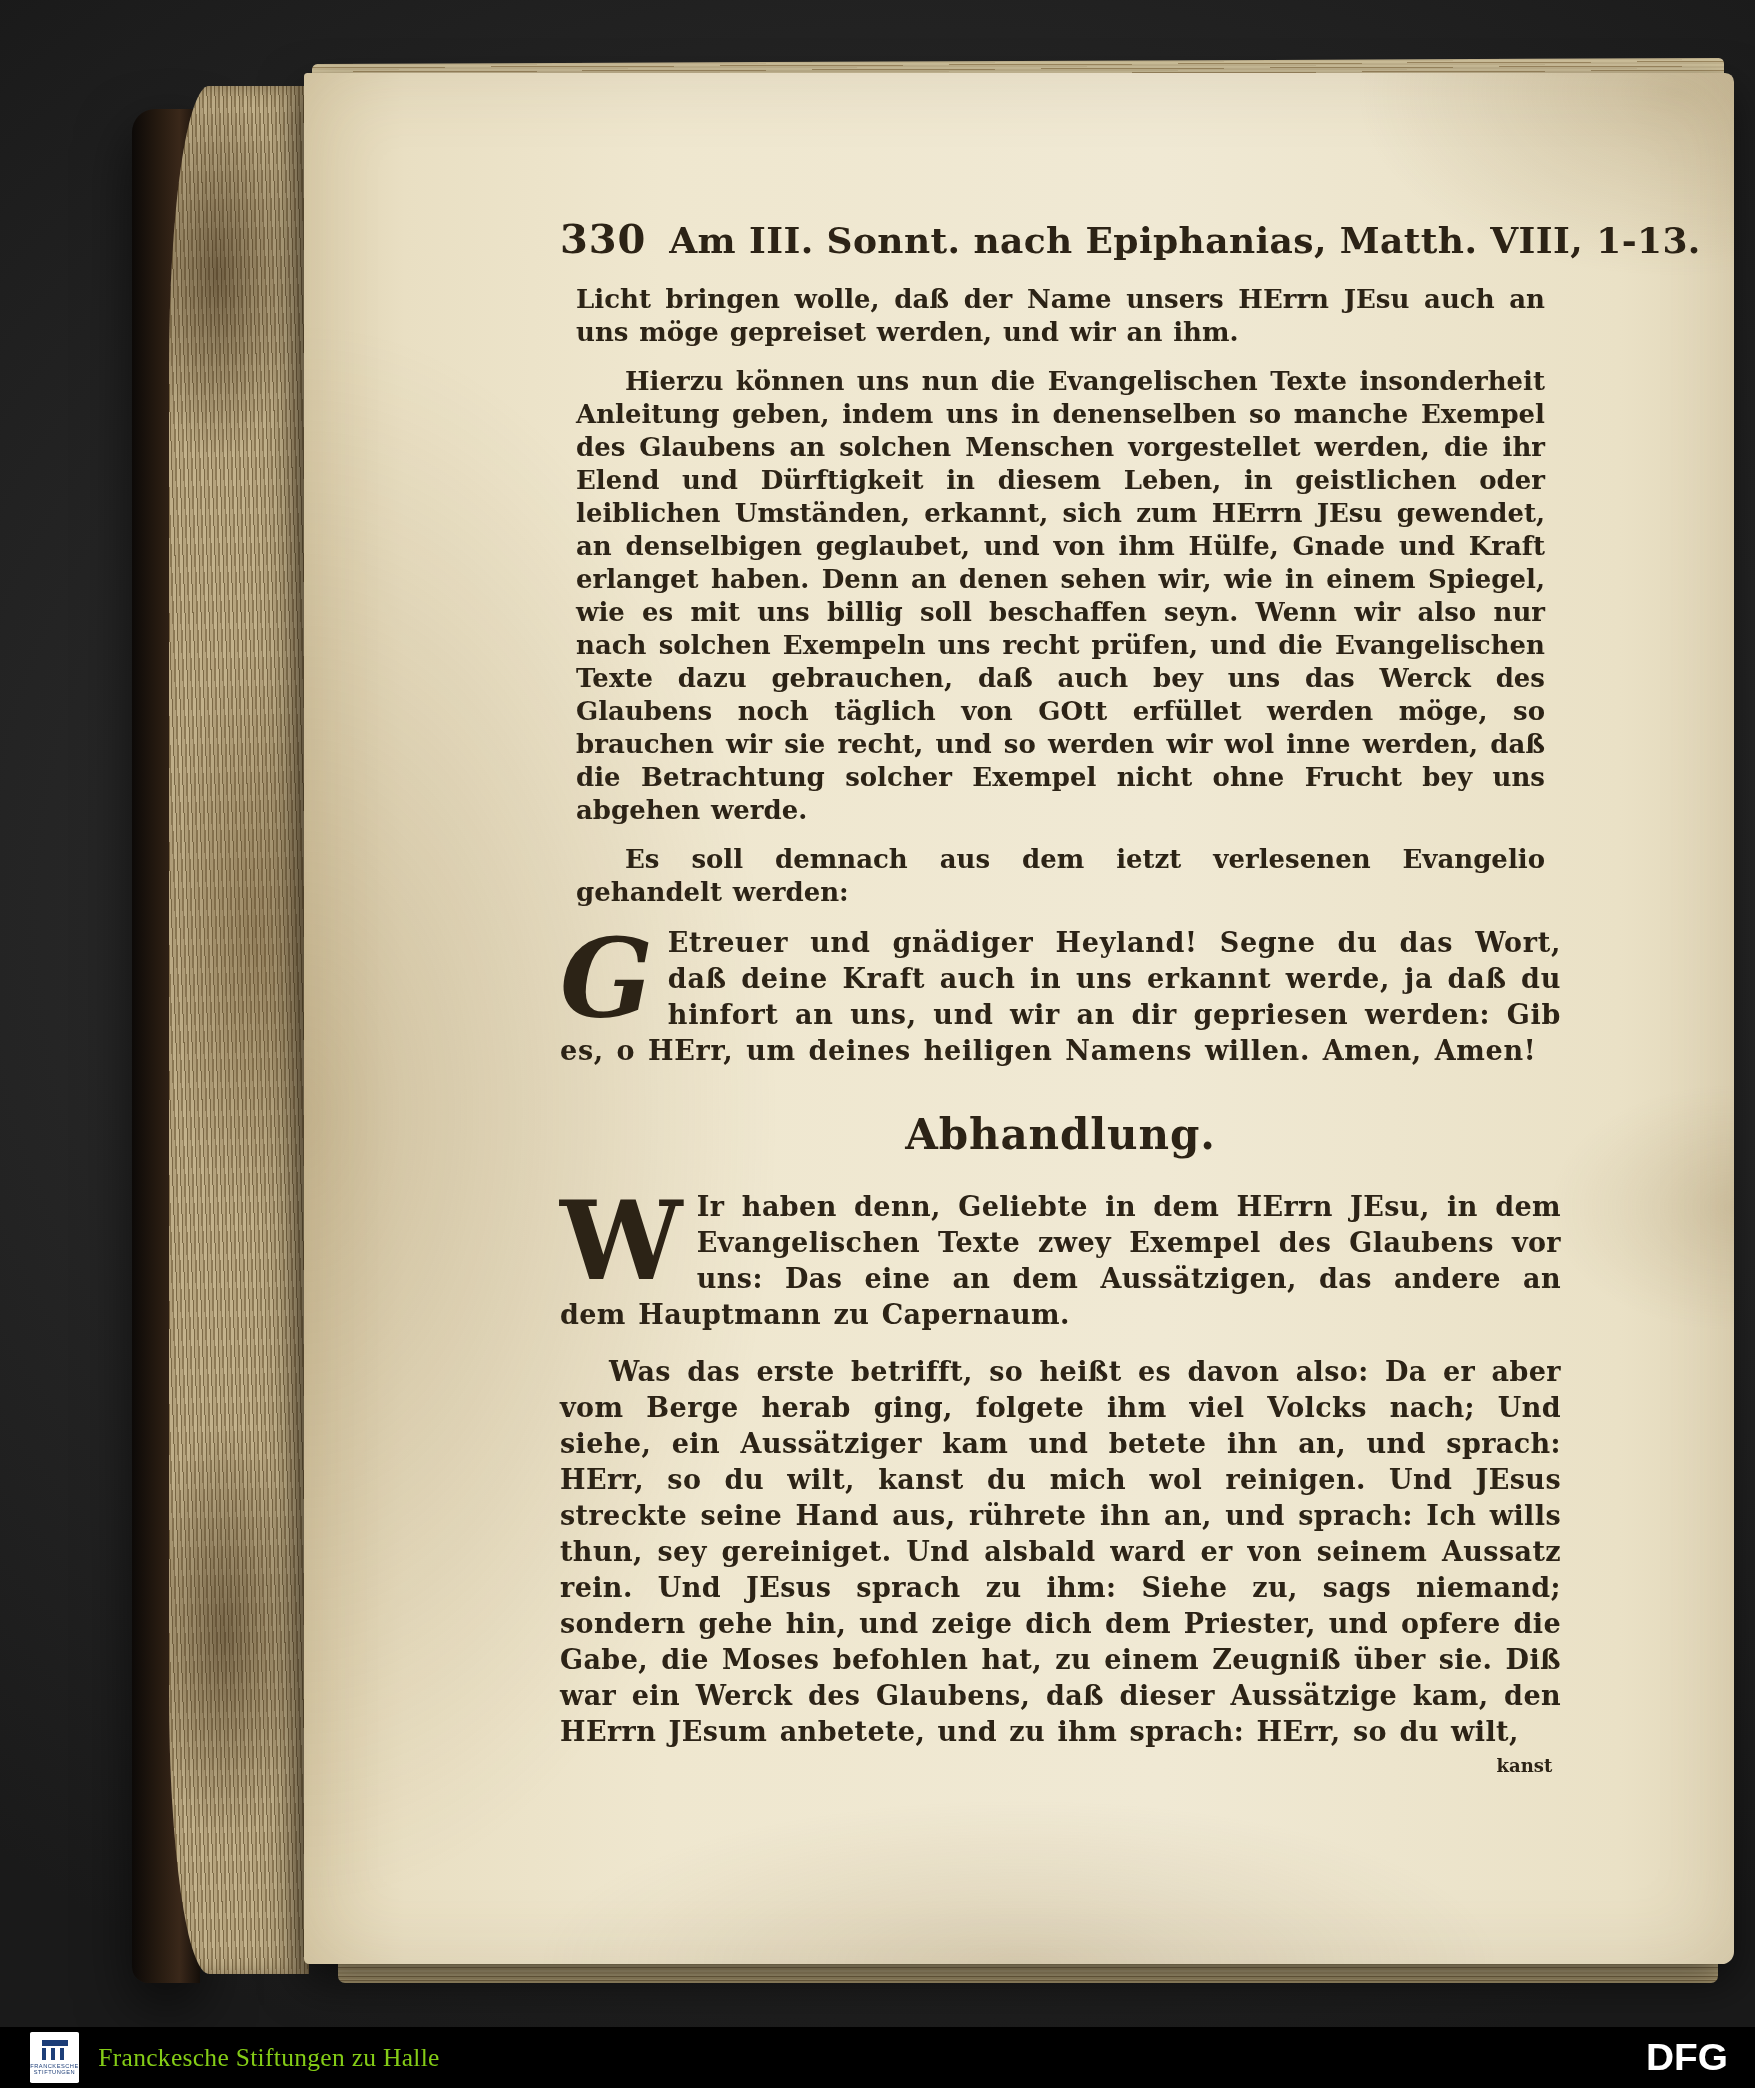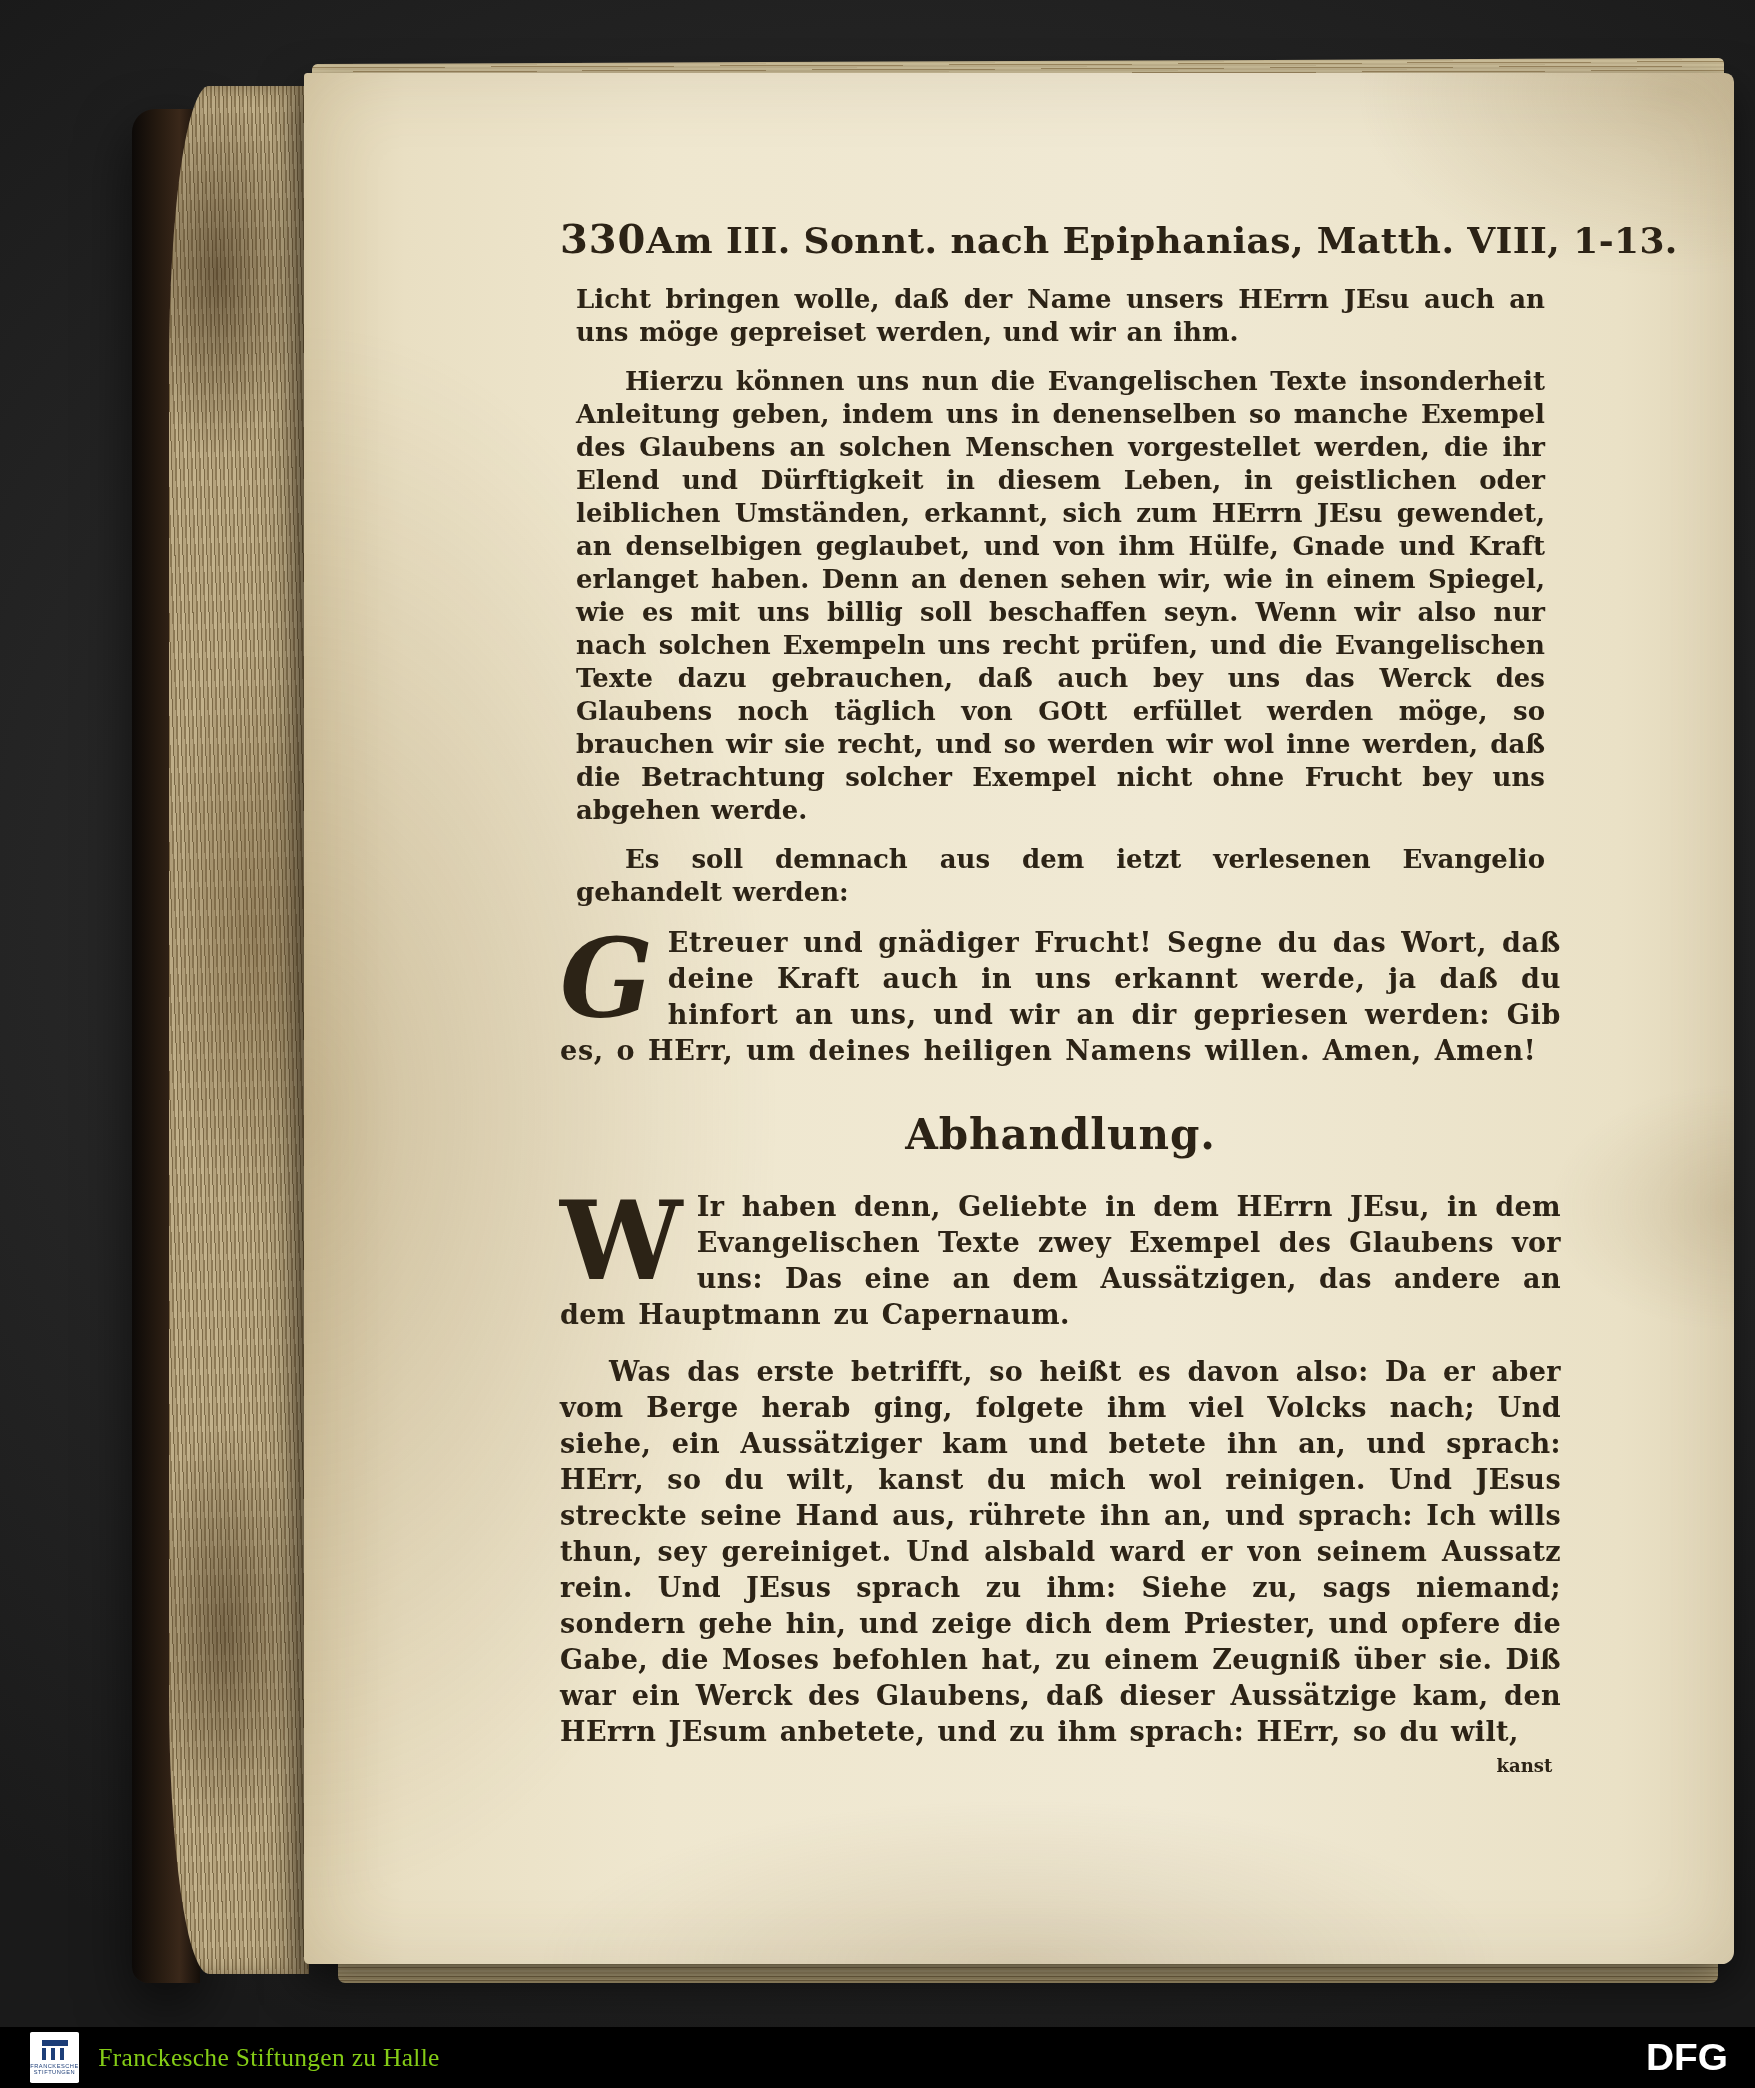--- a/index.html
+++ b/index.html
@@ -51,21 +51,21 @@
       linear-gradient(90deg, #ddd0ae 0%, #e9dfc3 7%, #efe7cf 25%, #f0e9d4 60%, #eae1c6 92%, #e1d6b8 100%);
     border-radius: 3.5px 8.8px 12.3px 5.3px;
     box-shadow: 0 17.6px 44px rgba(0,0,0,0.55), inset 0 0 79px rgba(110,90,50,0.16);
   }
   
   .page-content {
     position:absolute; left:256px; top:142px; width:1001px;
     color:#2c2316; font-weight:700;
   }
   .page-head {
-    display:flex; align-items:baseline; 
+    display:flex; align-items:baseline; gap:23px;
     margin-bottom:21px; white-space:nowrap;
   }
   .page-number { font-size:40px; letter-spacing:0.9px; }
   .running-title { font-size:36px; letter-spacing:0.4px; }
   .para {
     font-size:26px; line-height:33px; text-align:justify; margin:16px;
     word-spacing:1.8px;
   }
   .para.indent { text-indent:49px; }
   .main-heading {
@@ -142,21 +142,21 @@
         </div>
 
         <p class="para">Licht bringen wolle, daß der Name unsers HErrn JEsu auch an uns möge gepreiset werden, und wir an ihm.</p>
 
         <p class="para indent">Hierzu können uns nun die Evangelischen Texte insonderheit Anleitung geben, indem uns in denenselben so manche Exempel des Glaubens an solchen Menschen vorgestellet werden, die ihr Elend und Dürftigkeit in diesem Leben, in geistlichen oder leiblichen Umständen, erkannt, sich zum HErrn JEsu gewendet, an denselbigen geglaubet, und von ihm Hülfe, Gnade und Kraft erlanget haben. Denn an denen sehen wir, wie in einem Spiegel, wie es mit uns billig soll beschaffen seyn. Wenn wir also nur nach solchen Exempeln uns recht prüfen, und die Evangelischen Texte dazu gebrauchen, daß auch bey uns das Werck des Glaubens noch täglich von GOtt erfüllet werden möge, so brauchen wir sie recht, und so werden wir wol inne werden, daß die Betrachtung solcher Exempel nicht ohne Frucht bey uns abgehen werde.</p>
 
         <p class="para indent">Es soll demnach aus dem ietzt verlesenen Evangelio gehandelt werden:</p>
 
 
         <div class="prayer">
-          <span class="dropcap ornate">G</span><span>Etreuer und gnädiger Frucht! Segne du das Wort, daß deine Kraft auch in uns erkannt werde, ja daß du hinfort an uns, und wir an dir gepriesen werden: Gib es, o HErr, um deines heiligen Namens willen. Amen, Amen!</span>
+          <span class="dropcap ornate">G</span><span>Etreuer und gnädiger Heyland! Segne du das Wort, daß deine Kraft auch in uns erkannt werde, ja daß du hinfort an uns, und wir an dir gepriesen werden: Gib es, o HErr, um deines heiligen Namens willen. Amen, Amen!</span>
         </div>
         <div class="clearfix"></div>
 
         <div class="section-heading">Abhandlung.</div>
 
         <div class="scripture first">
           <span class="dropcap">W</span><span>Ir haben denn, Geliebte in dem HErrn JEsu, in dem Evangelischen Texte zwey Exempel des Glaubens vor uns: Das eine an dem Aussätzigen, das andere an dem Hauptmann zu Capernaum.</span>
         </div>
         <div class="clearfix"></div>
 

